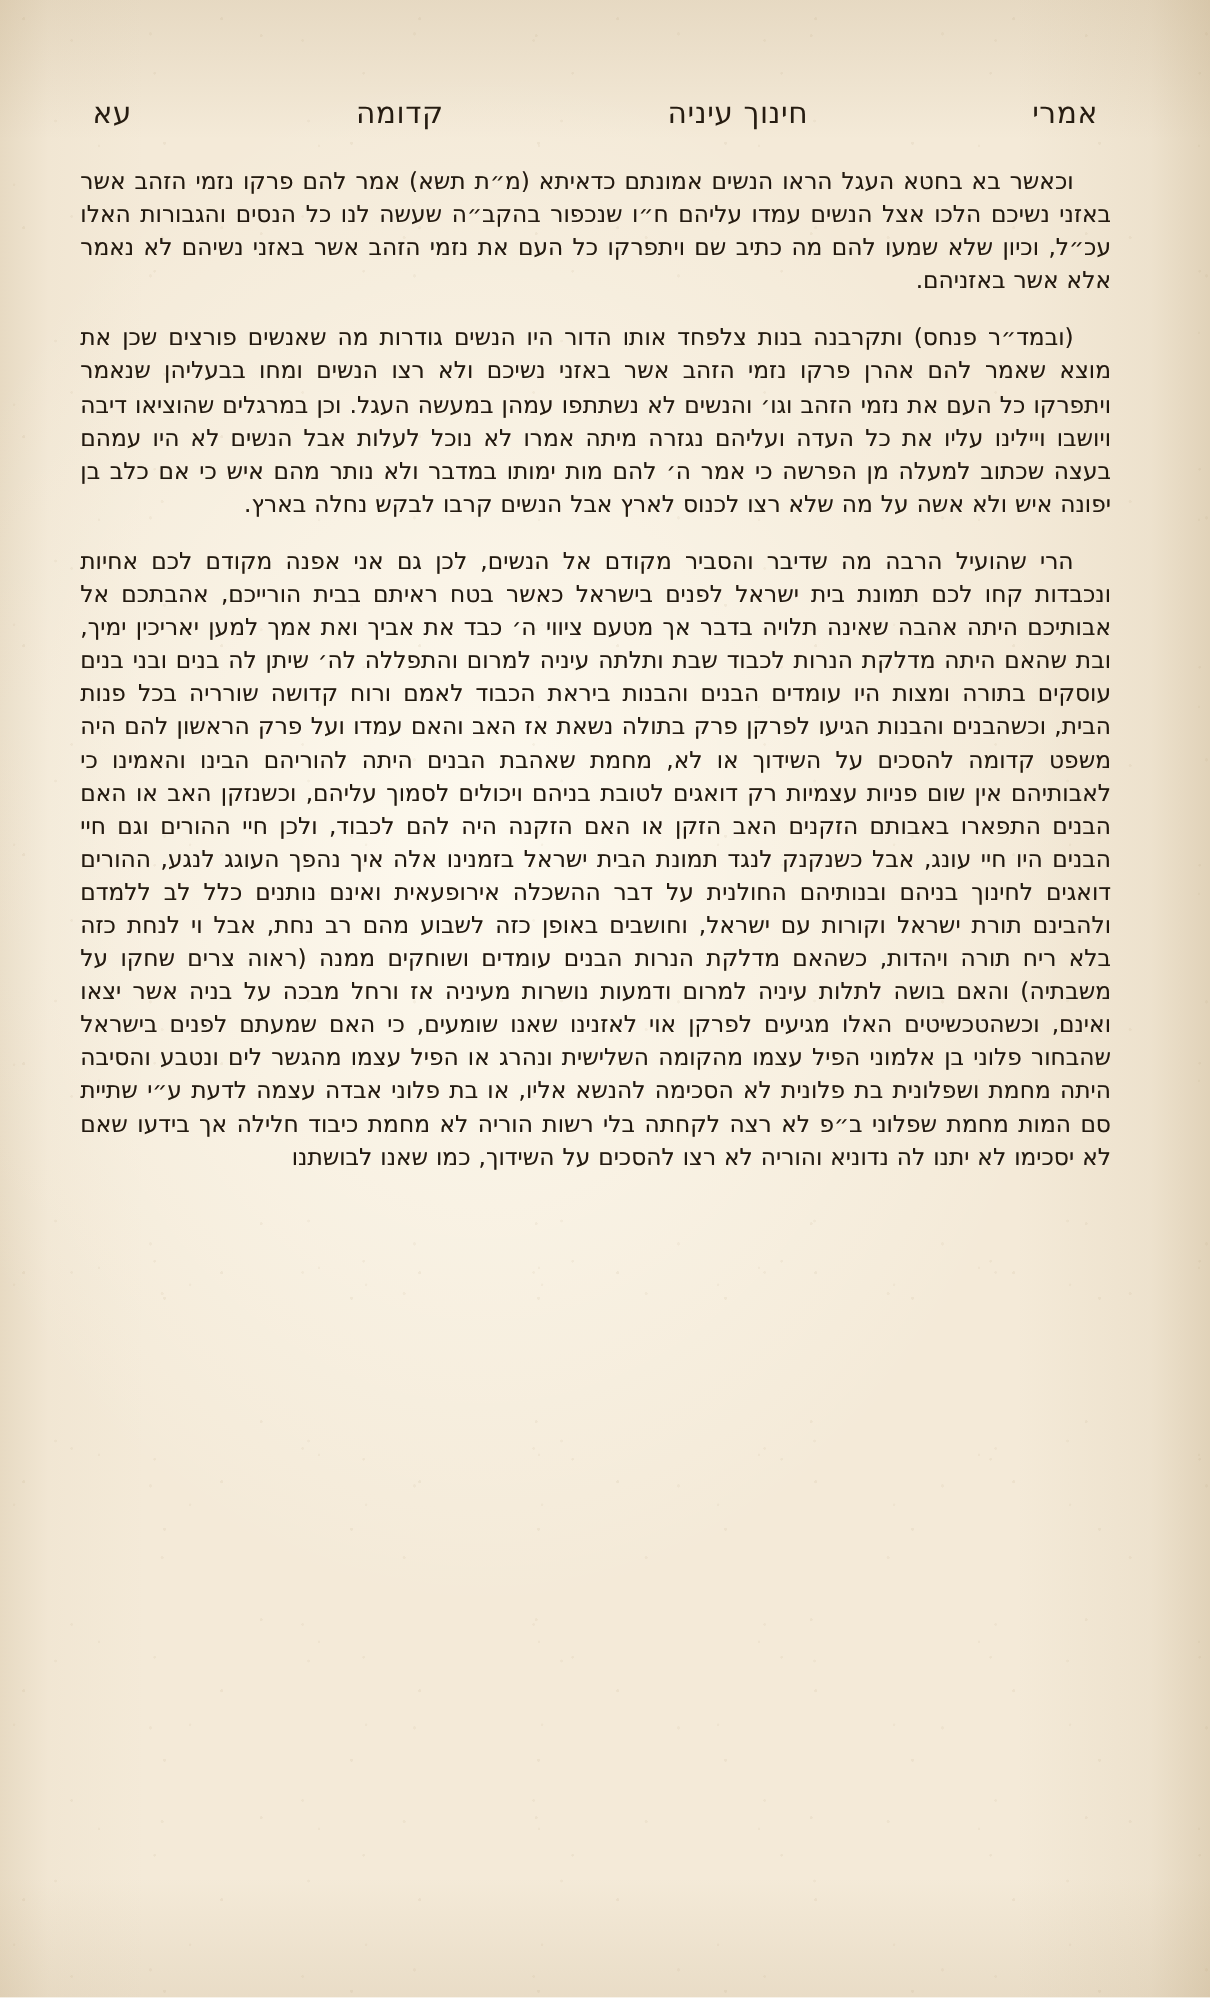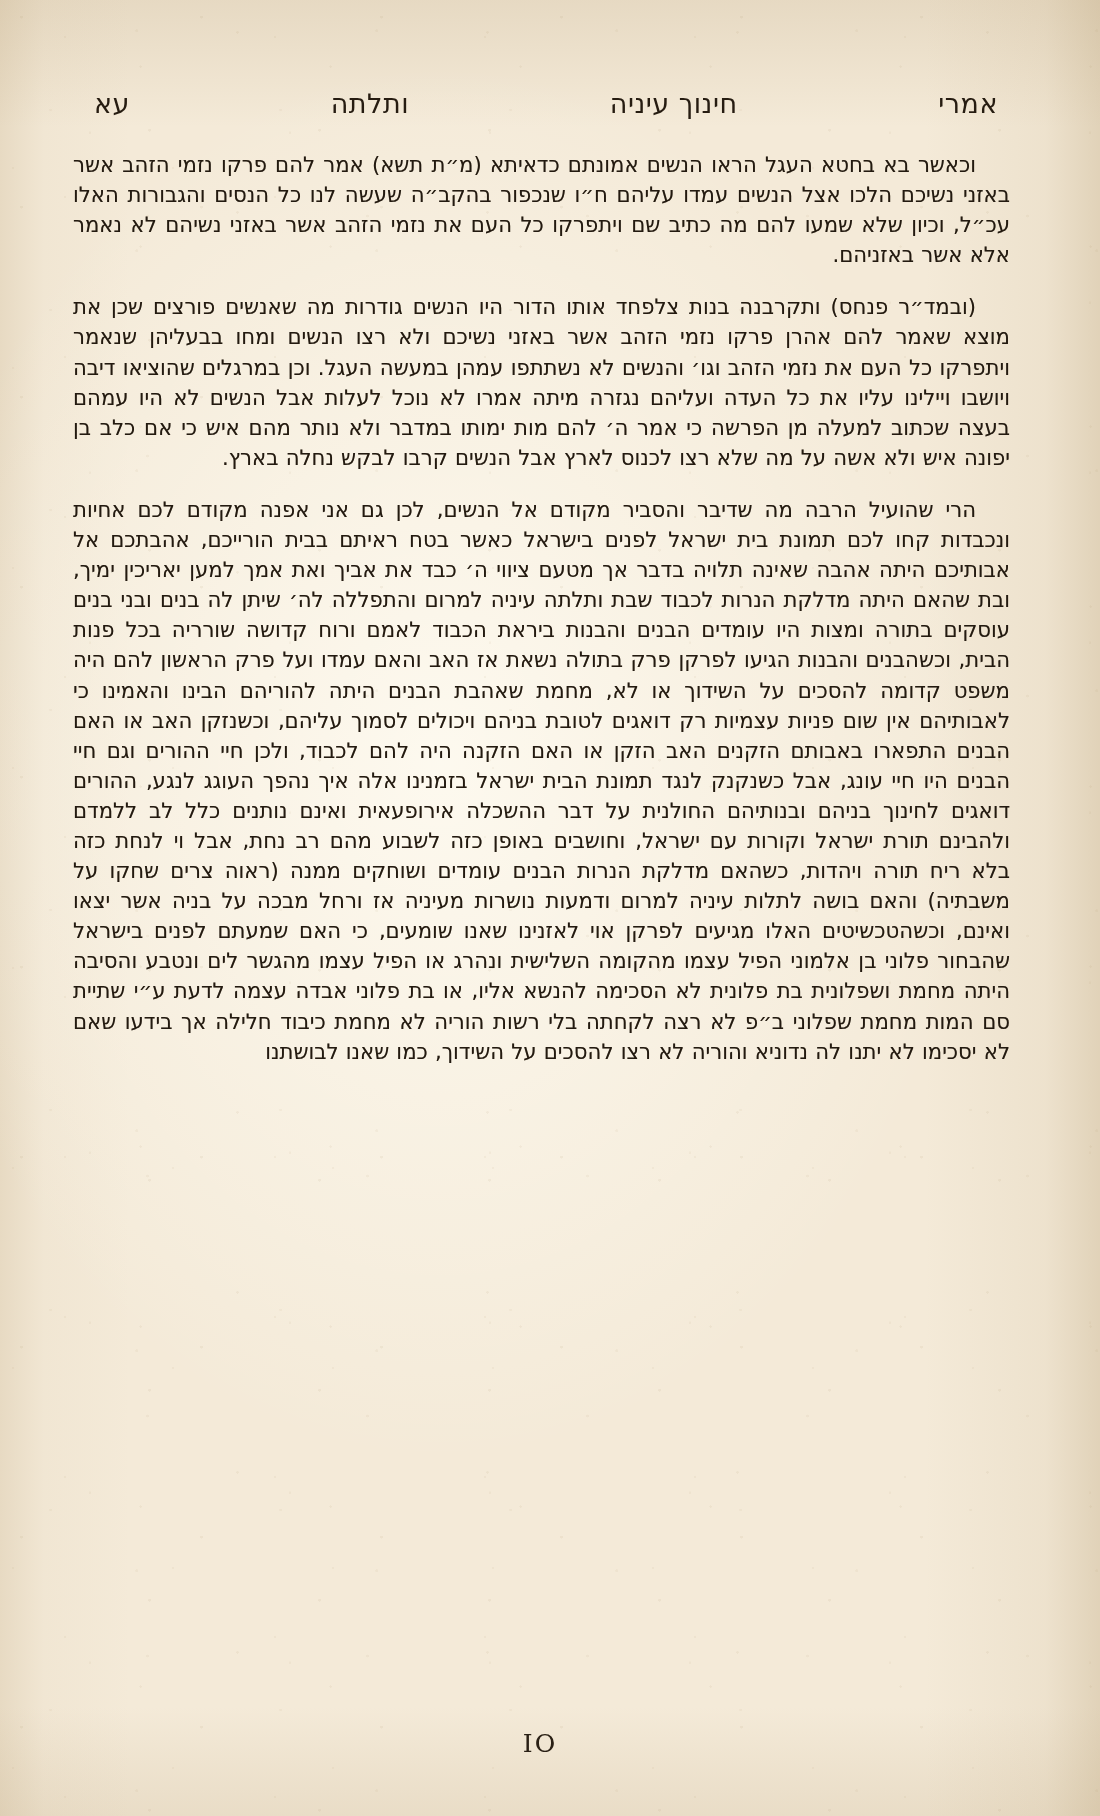--- a/index.html
+++ b/index.html
@@ -70,21 +70,21 @@
     font-family: "DejaVu Sans", "Liberation Sans", sans-serif;
     font-size: 27px;
     font-weight: 400;
     letter-spacing: 0.5px;
     color: #261c11;
   }
   .running-head .rh-seg { white-space: nowrap; }
   .rh-book   { margin-right: 12px; margin-top: 16px; }
   .rh-topic  { }
   .rh-author { }
-  .rh-folio  { margin-left: 24px; }
+  .rh-folio  { margin-left: 14px; }
 
   
   .body-text {
     position: absolute;
     top: 150px;
     left: 3px;
     right: 0;
   }
 
   p.para {
@@ -121,26 +121,25 @@
 <body>
 
 <div class="page">
   <div class="grain"></div>
 
   <div class="content">
 
     <div class="running-head">
       <span class="rh-seg rh-book">אמרי</span>
       <span class="rh-seg rh-topic">חינוך עיניה</span>
-      <span class="rh-seg rh-author">ותלתה</span>
+      <span class="rh-seg rh-author">קדומה</span>
       <span class="rh-seg rh-folio">עא</span>
     </div>
 
     <div class="body-text">
       <p class="para indent">וכאשר בא בחטא העגל הראו הנשים אמונתם כדאיתא (מ״ת תשא) אמר להם פרקו נזמי הזהב אשר באזני נשיכם הלכו אצל הנשים עמדו עליהם ח״ו שנכפור בהקב״ה שעשה לנו כל הנסים והגבורות האלו עכ״ל, וכיון שלא שמעו להם מה כתיב שם ויתפרקו כל העם את נזמי הזהב אשר באזני נשיהם לא נאמר אלא אשר באזניהם.</p>
       <p class="para indent">(ובמד״ר פנחס) ותקרבנה בנות צלפחד אותו הדור היו הנשים גודרות מה שאנשים פורצים שכן את מוצא שאמר להם אהרן פרקו נזמי הזהב אשר באזני נשיכם ולא רצו הנשים ומחו בבעליהן שנאמר ויתפרקו כל העם את נזמי הזהב וגו׳ והנשים לא נשתתפו עמהן במעשה העגל. וכן במרגלים שהוציאו דיבה ויושבו ויילינו עליו את כל העדה ועליהם נגזרה מיתה אמרו לא נוכל לעלות אבל הנשים לא היו עמהם בעצה שכתוב למעלה מן הפרשה כי אמר ה׳ להם מות ימותו במדבר ולא נותר מהם איש כי אם כלב בן יפונה איש ולא אשה על מה שלא רצו לכנוס לארץ אבל הנשים קרבו לבקש נחלה בארץ.</p>
       <p class="para indent">הרי שהועיל הרבה מה שדיבר והסביר מקודם אל הנשים, לכן גם אני אפנה מקודם לכם אחיות ונכבדות קחו לכם תמונת בית ישראל לפנים בישראל כאשר בטח ראיתם בבית הורייכם, אהבתכם אל אבותיכם היתה אהבה שאינה תלויה בדבר אך מטעם ציווי ה׳ כבד את אביך ואת אמך למען יאריכין ימיך, ובת שהאם היתה מדלקת הנרות לכבוד שבת ותלתה עיניה למרום והתפללה לה׳ שיתן לה בנים ובני בנים עוסקים בתורה ומצות היו עומדים הבנים והבנות ביראת הכבוד לאמם ורוח קדושה שורריה בכל פנות הבית, וכשהבנים והבנות הגיעו לפרקן פרק בתולה נשאת אז האב והאם עמדו ועל פרק הראשון להם היה משפט קדומה להסכים על השידוך או לא, מחמת שאהבת הבנים היתה להוריהם הבינו והאמינו כי לאבותיהם אין שום פניות עצמיות רק דואגים לטובת בניהם ויכולים לסמוך עליהם, וכשנזקן האב או האם הבנים התפארו באבותם הזקנים האב הזקן או האם הזקנה היה להם לכבוד, ולכן חיי ההורים וגם חיי הבנים היו חיי עונג, אבל כשנקנק לנגד תמונת הבית ישראל בזמנינו אלה איך נהפך העוגג לנגע, ההורים דואגים לחינוך בניהם ובנותיהם החולנית על דבר ההשכלה אירופעאית ואינם נותנים כלל לב ללמדם ולהבינם תורת ישראל וקורות עם ישראל, וחושבים באופן כזה לשבוע מהם רב נחת, אבל וי לנחת כזה בלא ריח תורה ויהדות, כשהאם מדלקת הנרות הבנים עומדים ושוחקים ממנה (ראוה צרים שחקו על משבתיה) והאם בושה לתלות עיניה למרום ודמעות נושרות מעיניה אז ורחל מבכה על בניה אשר יצאו ואינם, וכשהטכשיטים האלו מגיעים לפרקן אוי לאזנינו שאנו שומעים, כי האם שמעתם לפנים בישראל שהבחור פלוני בן אלמוני הפיל עצמו מהקומה השלישית ונהרג או הפיל עצמו מהגשר לים ונטבע והסיבה היתה מחמת ושפלונית בת פלונית לא הסכימה להנשא אליו, או בת פלוני אבדה עצמה לדעת ע״י שתיית סם המות מחמת שפלוני ב״פ לא רצה לקחתה בלי רשות הוריה לא מחמת כיבוד חלילה אך בידעו שאם לא יסכימו לא יתנו לה נדוניא והוריה לא רצו להסכים על השידוך, כמו שאנו לבושתנו</p>
     </div>
 
-    <div class="page-number">IO</div>
 
   </div>
 </div>
 
 </body></html>

